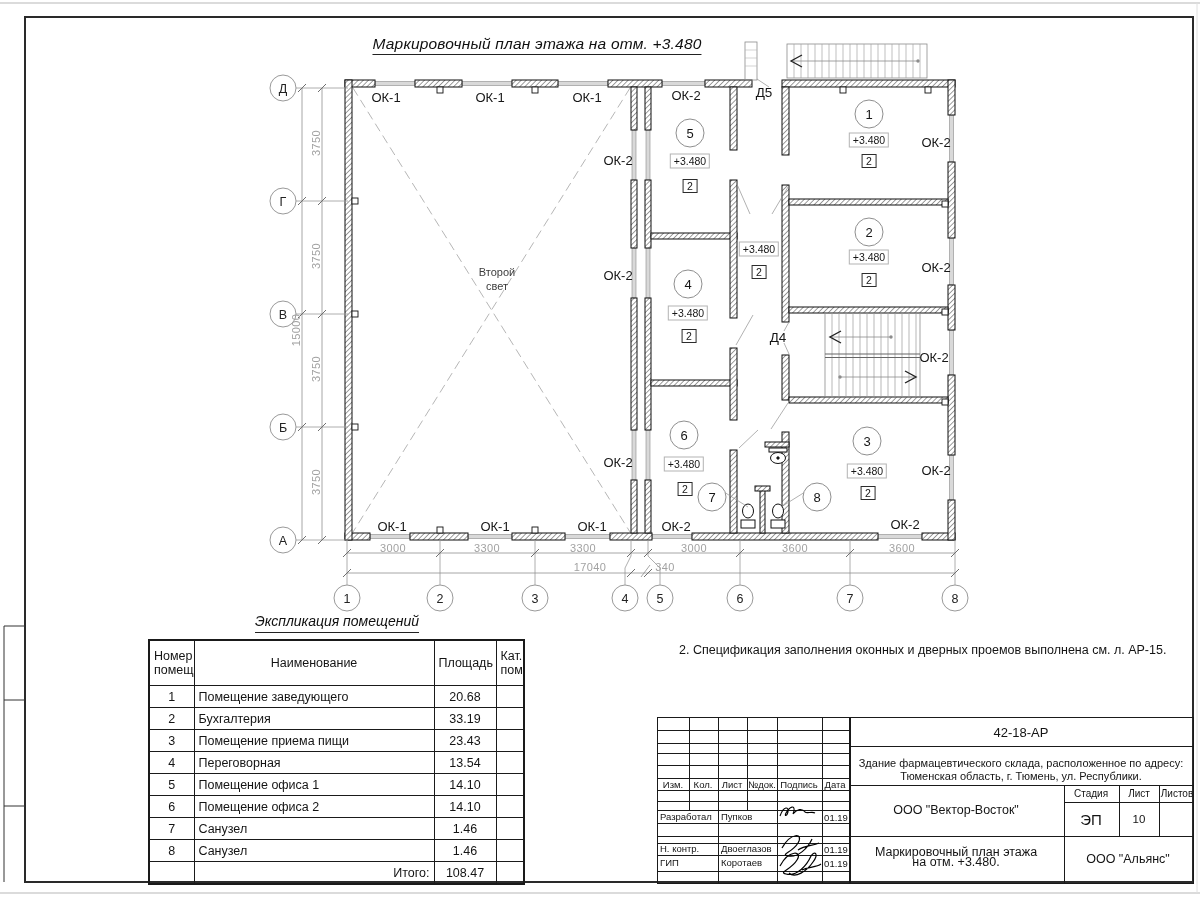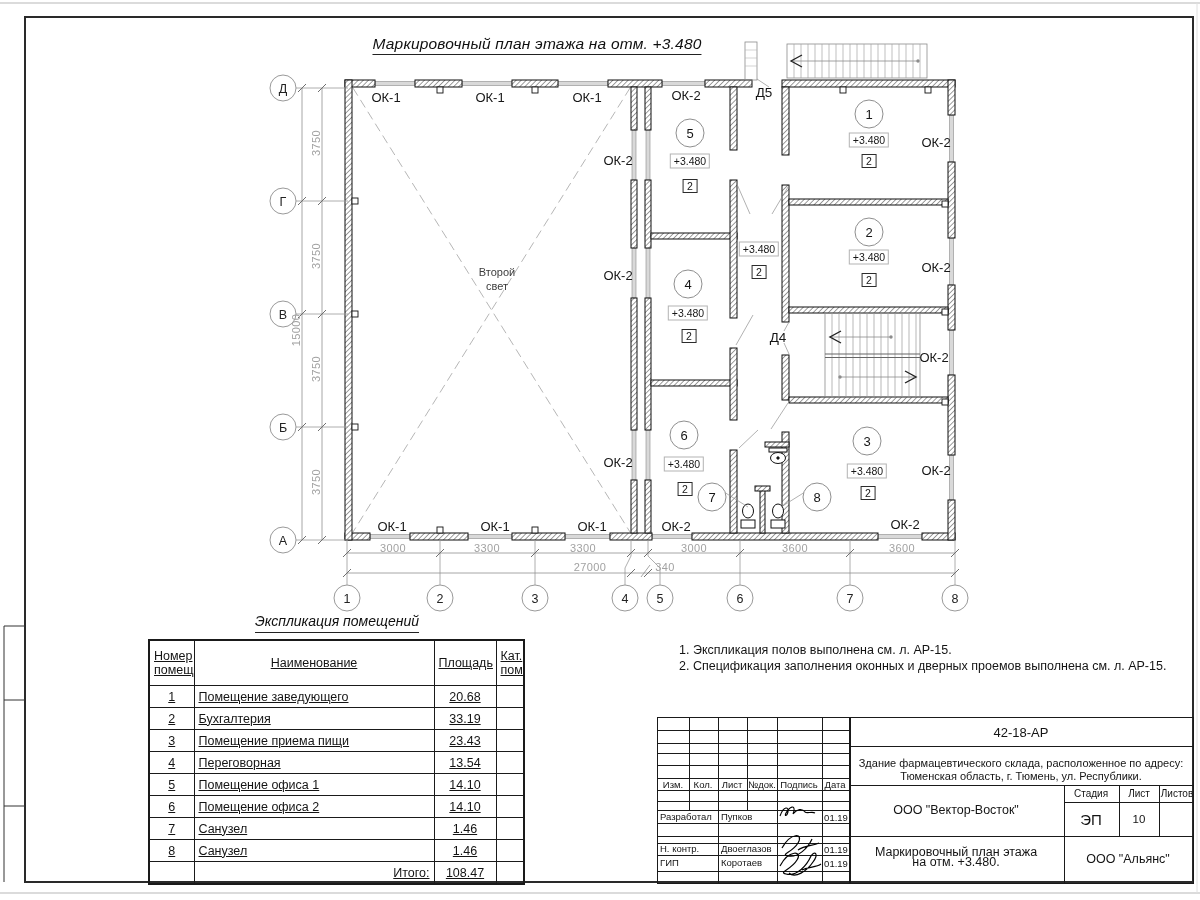--- a/index.html
+++ b/index.html
@@ -17,21 +17,21 @@
   .catbox{font-size:10.5px;color:#161616;border:1px solid #2c2c2c;background:#fff;padding:0 3.5px;line-height:12px;}
   .roomnum{width:27px;height:27px;border:1px solid #8f8f8f;border-radius:50%;background:#fff;
            display:flex;align-items:center;justify-content:center;font-size:13px;color:#161616;}
   .axisb{width:25px;height:25px;border:1px solid #9a9a9a;border-radius:50%;background:#fff;
          display:flex;align-items:center;justify-content:center;font-size:12.5px;color:#222;}
   .titleMain{font-style:italic;font-size:15.5px;color:#101010;border-bottom:1.3px solid #222;padding-bottom:2px;letter-spacing:.2px;}
   .titleTable{font-style:italic;font-size:14px;color:#101010;border-bottom:1.2px solid #222;padding-bottom:3px;}
   .notes{font-size:12.5px;color:#141414;line-height:16px;}
   table.legend{border-collapse:collapse;table-layout:fixed;width:375px;background:transparent;
                font-size:12.5px;color:#141414;}
-  table.legend td{border:1px solid #1a1a1a;padding:0 4px;height:21px;overflow:hidden;text-decoration:underline;}
+  table.legend td{border:1px solid #1a1a1a;padding:0 4px;height:21px;overflow:hidden;}
   table.legend{border:2px solid #1a1a1a;}
   table.legend tr.h td{height:44px;line-height:14px;}
   td.ctr{text-align:center;}
   td.lft{text-align:left;padding-left:6px;}
   td.rgt{text-align:right;padding-right:8px;}
   #tblock{position:absolute;left:657px;top:717px;width:535px;height:165px;border:1.6px solid #1a1a1a;z-index:2;}
   .tl{position:absolute;background:#1a1a1a;}
   .tb{position:absolute;white-space:nowrap;color:#141414;}
   .tbc{transform:translate(-50%,-50%);}
 </style>
@@ -299,21 +299,21 @@
 <div class="c axisb" style="left:740px;top:598px">6</div>
 <div class="c axisb" style="left:850px;top:598px">7</div>
 <div class="c axisb" style="left:955px;top:598px">8</div>
 
 <div class="c dim" style="left:393px;top:548px">3000</div>
 <div class="c dim" style="left:487px;top:548px">3300</div>
 <div class="c dim" style="left:583px;top:548px">3300</div>
 <div class="c dim" style="left:694px;top:548px">3000</div>
 <div class="c dim" style="left:795px;top:548px">3600</div>
 <div class="c dim" style="left:902px;top:548px">3600</div>
-<div class="c dim" style="left:590px;top:567px">27000</div>
+<div class="c dim" style="left:590px;top:567px">17040</div>
 <div class="c dim" style="left:665px;top:567px">340</div>
 <div class="c dim dimv" style="left:316px;top:143px">3750</div>
 <div class="c dim dimv" style="left:316px;top:256px">3750</div>
 <div class="c dim dimv" style="left:316px;top:369px">3750</div>
 <div class="c dim dimv" style="left:316px;top:482px">3750</div>
 <div class="c dim dimv" style="left:296px;top:330px">15000</div>
 
 <div class="c" style="left:337px;top:621px"><span class="titleTable">Экспликация помещений</span></div>
 
 <div class="ov" style="left:148px;top:639px">
@@ -383,21 +383,20 @@
       <td></td>
             <td class="rgt">Итого:</td>
             <td class="ctr">108.47</td>
             <td></td>
     </tr>
   </tbody>
       </table>
 </div>
 
 <div class="ov notes" style="left:679px;top:642px">
-  <div>1. Экспликация полов выполнена см. л. АР-15.</div>
   <div>2. Спецификация заполнения оконных и дверных проемов выполнена см. л. АР-15.</div>
 </div>
 
 <div id="tblock">
 
   <div class="tl" style="left:31px;top:0;width:1px;height:92px"></div>
   <div class="tl" style="left:60px;top:0;width:1px;height:165px"></div>
   <div class="tl" style="left:89px;top:0;width:1px;height:92px"></div>
   <div class="tl" style="left:119px;top:0;width:1px;height:165px"></div>
   <div class="tl" style="left:164px;top:0;width:1px;height:165px"></div>

